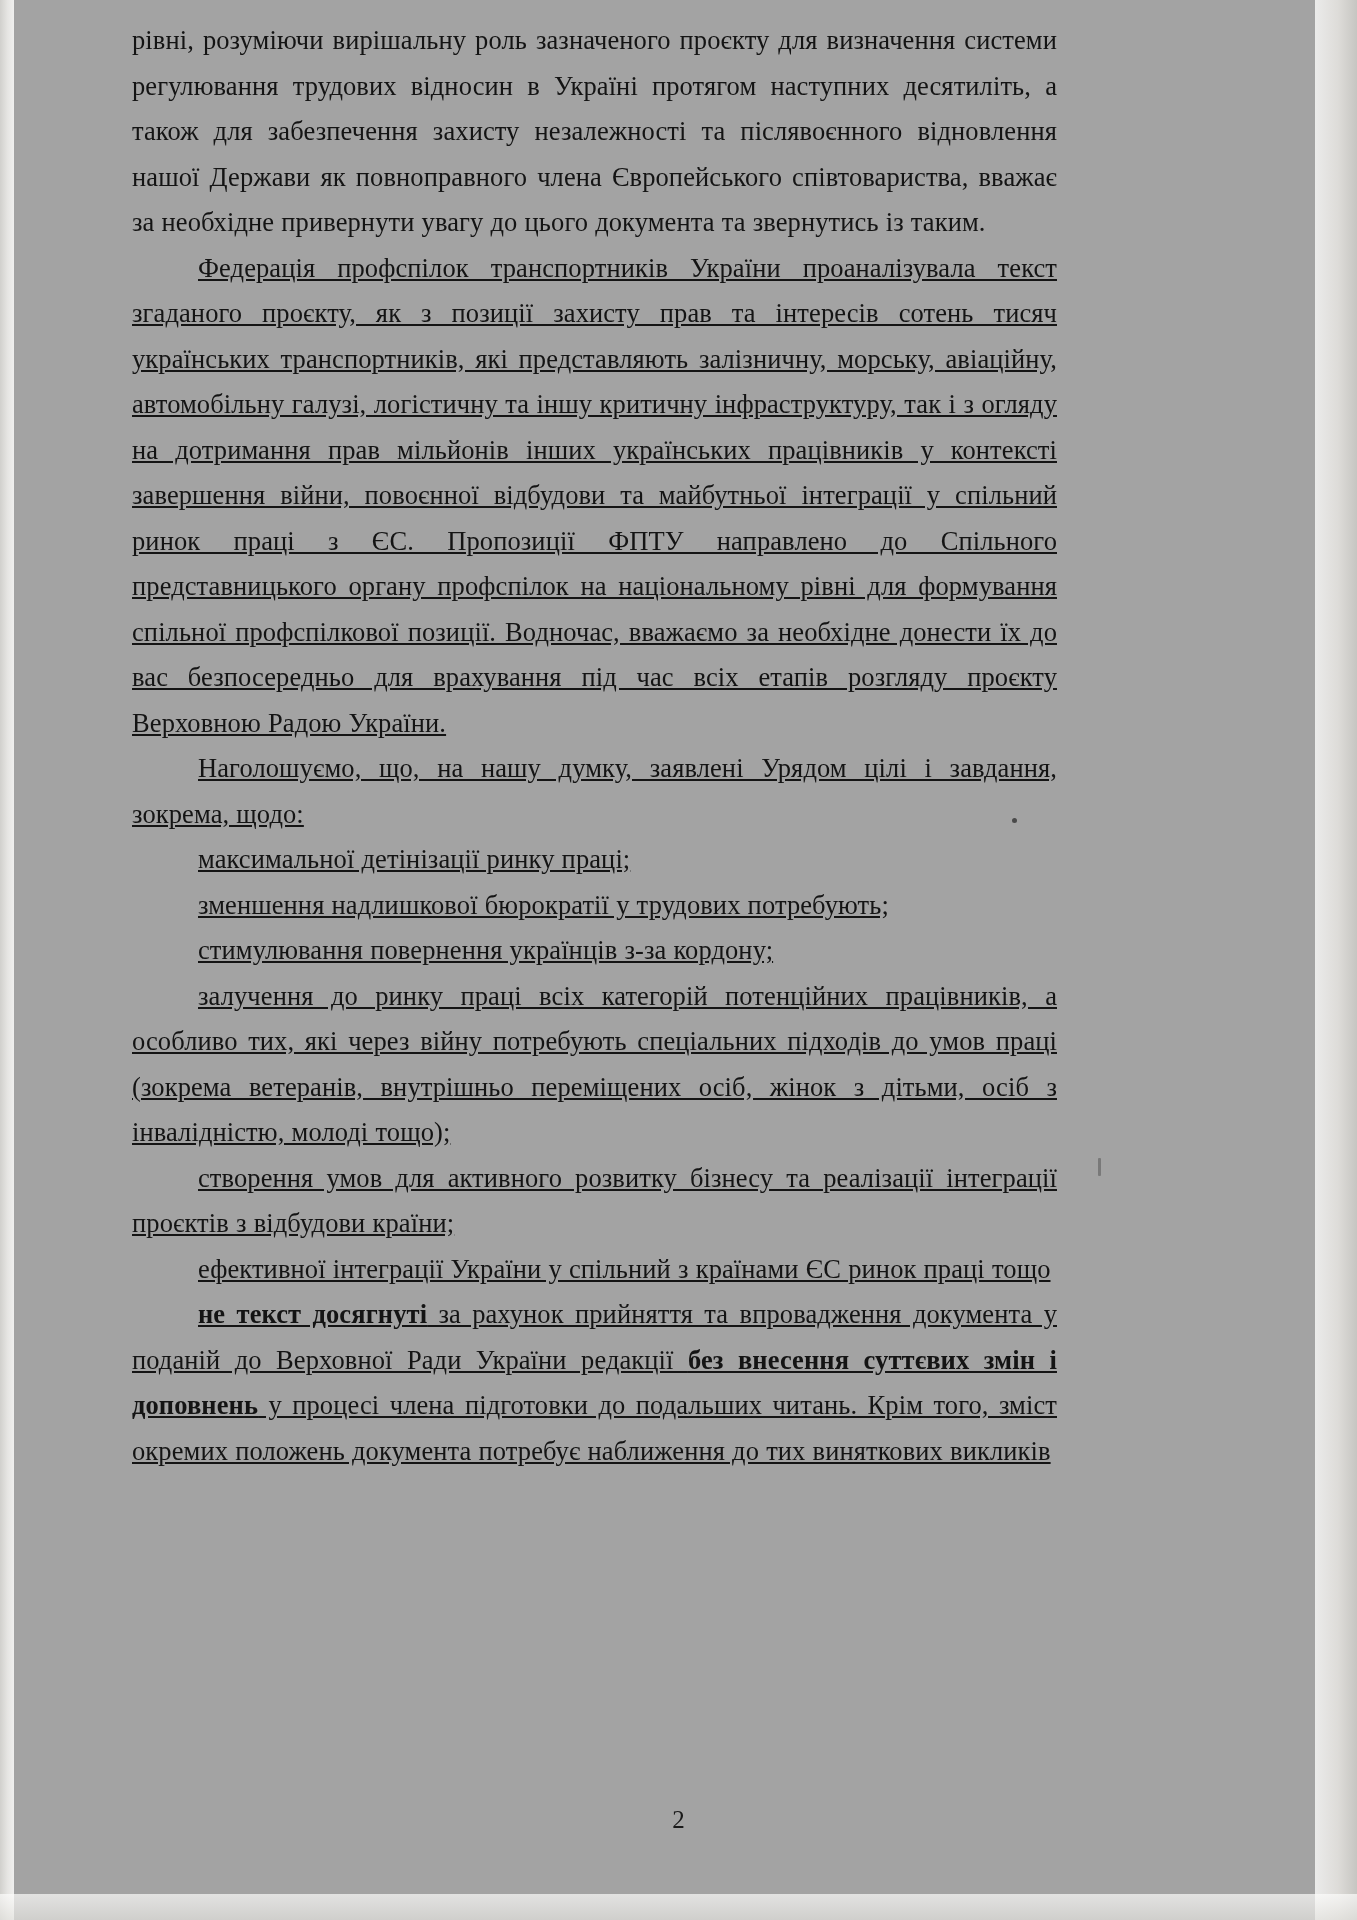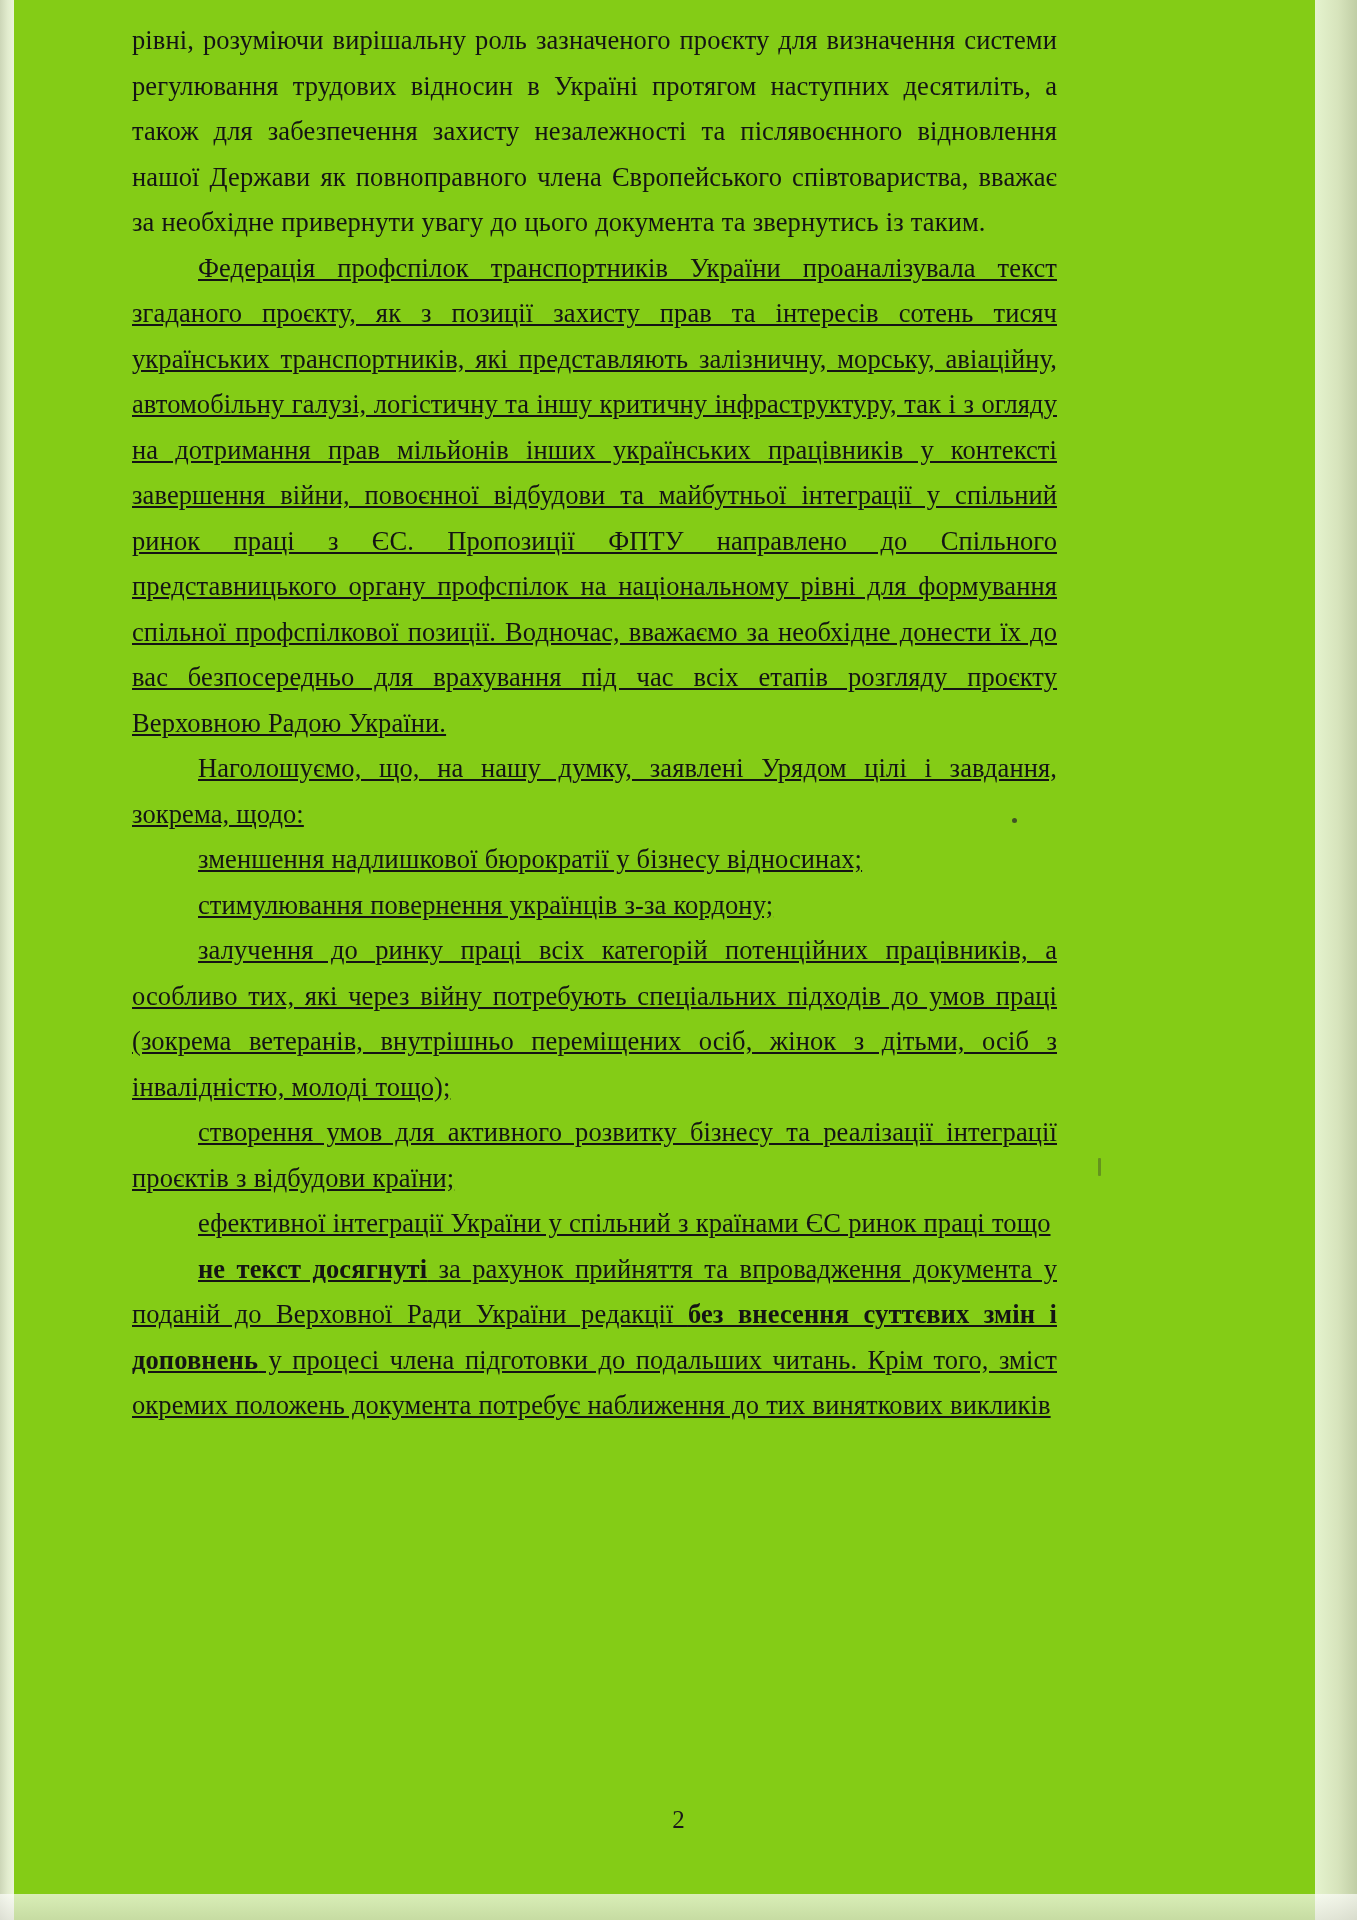--- a/index.html
+++ b/index.html
@@ -5,21 +5,21 @@
 <style>
   html, body {
     margin: 0;
     padding: 0;
     background: #ffffff;
   }
   .page {
     position: relative;
     width: 1357px;
     height: 1920px;
-    background: #84cc16;
+    background: #a3a3a3;
     overflow: hidden;
     font-family: "Liberation Serif", "DejaVu Serif", serif;
     color: #141414;
   }
 
   
   .scan-edge-left {
     position: absolute;
     top: 0; left: 0;
     width: 14px; height: 100%;
@@ -105,22 +105,23 @@
   <div class="scan-speck" style="left:1098px; top:1158px; width:3px; height:18px; border-radius:1px; opacity:.35;"></div>
 
   <div class="text-column">
 
     <p class="para noindent">рівні, розуміючи вирішальну роль зазначеного проєкту для визначення системи регулювання трудових відносин в Україні протягом наступних десятиліть, а також для забезпечення захисту незалежності та післявоєнного відновлення нашої Держави як повноправного члена Європейського співтовариства, вважає за необхідне привернути увагу до цього документа та звернутись із таким.</p>
 
     <p class="para indent">Федерація профспілок транспортників України проаналізувала текст згаданого проєкту, як з позиції захисту прав та інтересів сотень тисяч українських транспортників, які представляють залізничну, морську, авіаційну, автомобільну галузі, логістичну та іншу критичну інфраструктуру, так і з огляду на дотримання прав мільйонів інших українських працівників у контексті завершення війни, повоєнної відбудови та майбутньої інтеграції у спільний ринок праці з ЄС. Пропозиції ФПТУ направлено до Спільного представницького органу профспілок на національному рівні для формування спільної профспілкової позиції. Водночас, вважаємо за необхідне донести їх до вас безпосередньо для врахування під час всіх етапів розгляду проєкту Верховною Радою України.</p>
 
     <p class="para indent last-line-left">Наголошуємо, що, на нашу думку, заявлені Урядом цілі і завдання, зокрема, щодо:</p>
 
+    <p class="para indent last-line-left">максимальної детінізації ринку праці;</p>
 
-    <p class="para indent last-line-left">зменшення надлишкової бюрократії у бізнесу відносинах;</p>
+    <p class="para indent last-line-left">зменшення надлишкової бюрократії у трудових потребують;</p>
 
     <p class="para indent last-line-left">стимулювання повернення українців з-за кордону;</p>
 
     <p class="para indent">залучення до ринку праці всіх категорій потенційних працівників, а особливо тих, які через війну потребують спеціальних підходів до умов праці (зокрема ветеранів, внутрішньо переміщених осіб, жінок з дітьми, осіб з інвалідністю, молоді тощо);</p>
 
     <p class="para indent last-line-left">створення умов для активного розвитку бізнесу та реалізації інтеграції проєктів з відбудови країни;</p>
 
     <p class="para indent last-line-left">ефективної інтеграції України у спільний з країнами ЄС ринок праці тощо</p>
 
     <p class="para indent">

